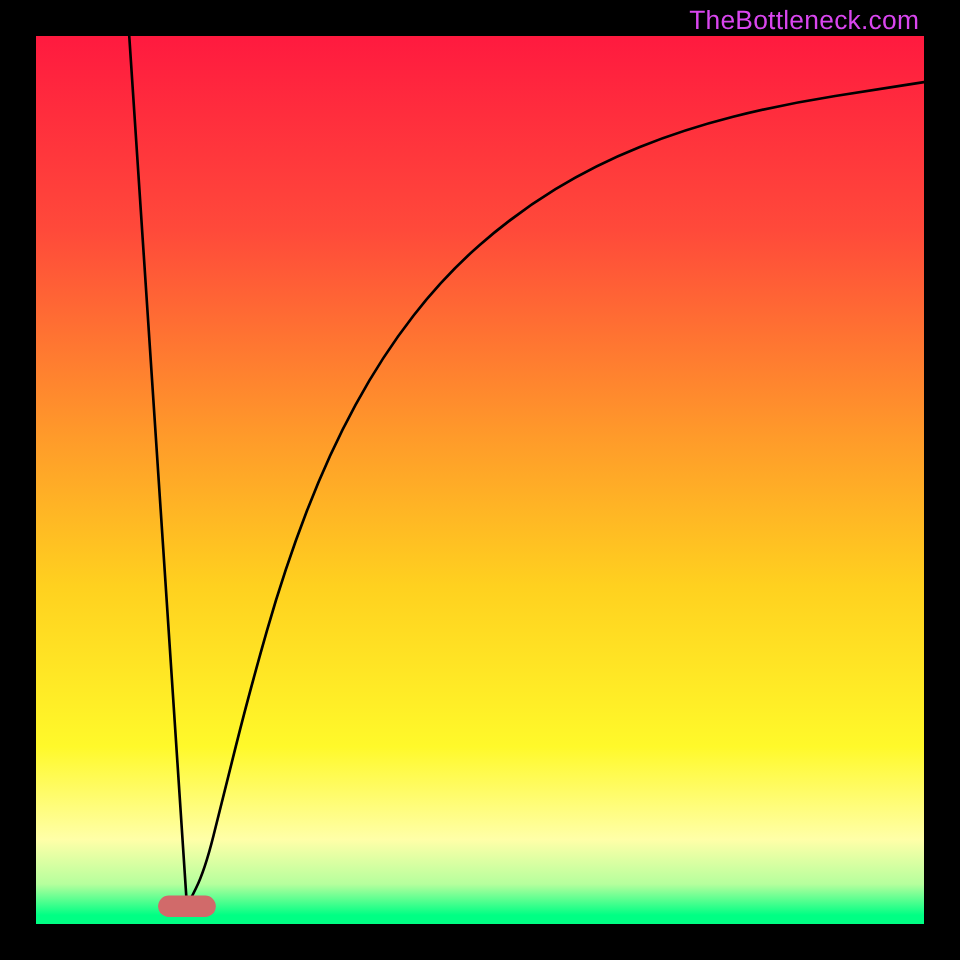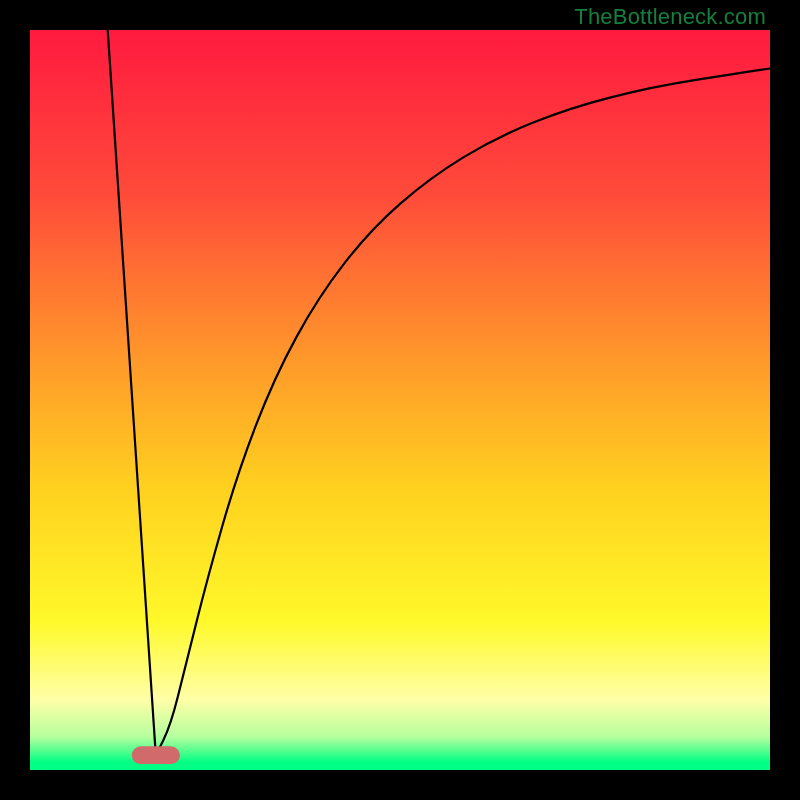--- a/index.html
+++ b/index.html
@@ -22,21 +22,21 @@
     left: 30px;
     top: 30px;
     width: 740px;
     height: 740px;
     overflow: hidden;
   }
   .watermark {
     position: absolute;
     top: 4px;
     right: 34px;
-    color: #15803d;
+    color: #d946ef;
     font-size: 22px;
     letter-spacing: 0.2px;
     font-weight: 400;
     user-select: none;
   }
   svg { display: block; }
 </style>
 </head>
 <body>
 

